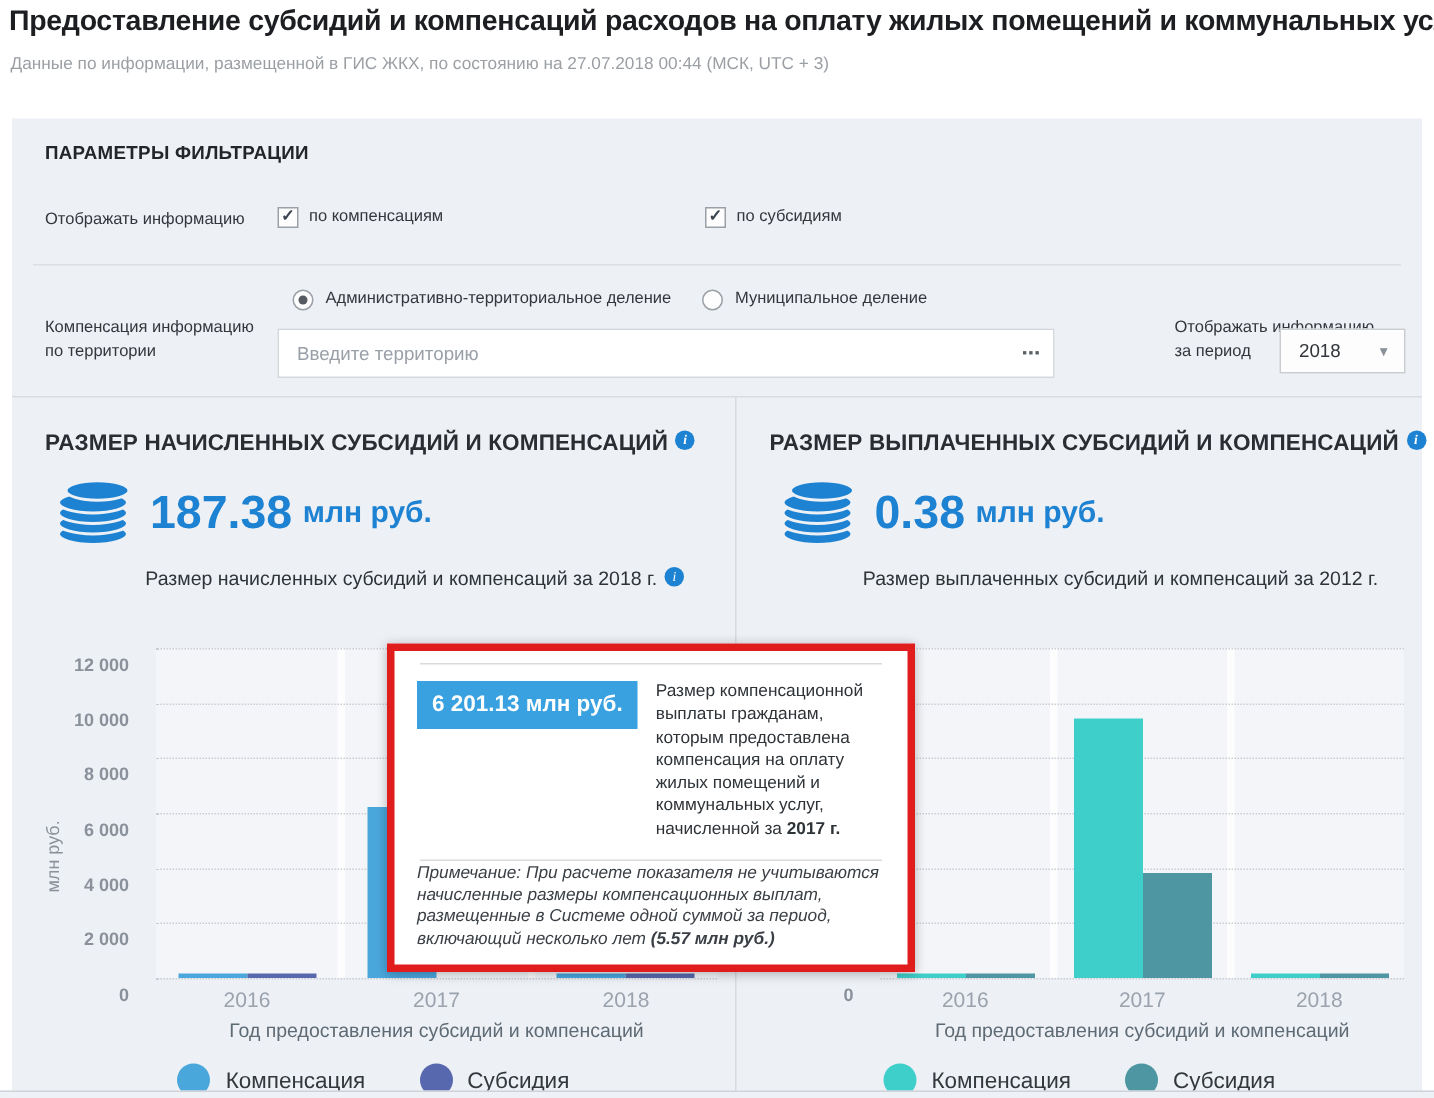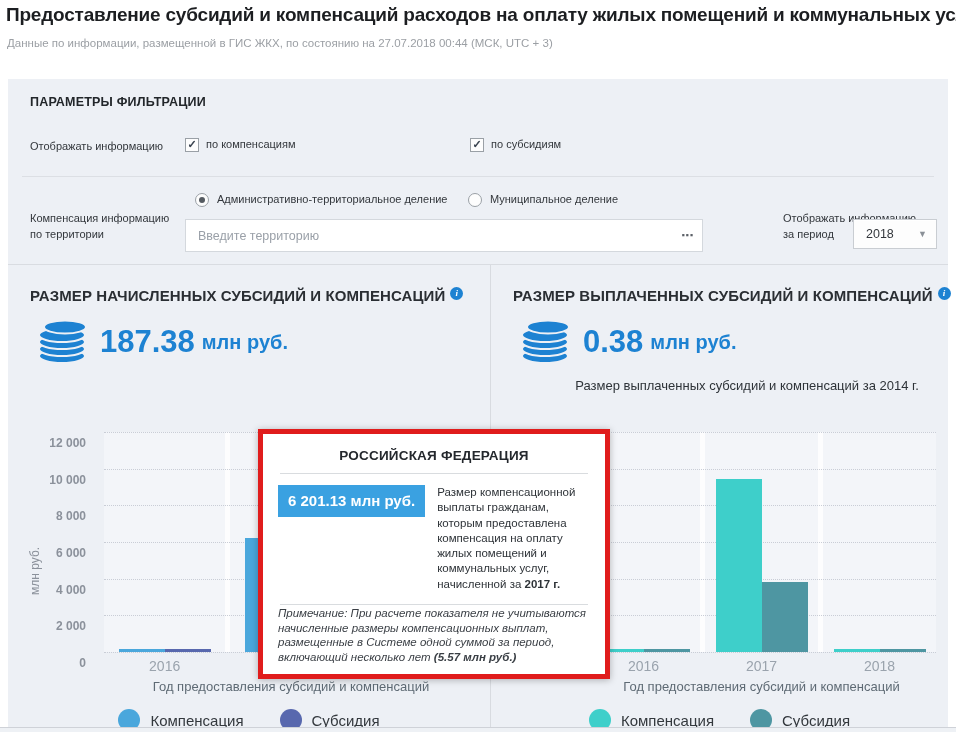--- a/index.html
+++ b/index.html
@@ -171,20 +171,21 @@
             <ellipse cx="26" cy="37" rx="23" ry="7"></ellipse>
             <ellipse cx="26" cy="30" rx="23" ry="7"></ellipse>
             <ellipse cx="26" cy="23" rx="23" ry="7"></ellipse>
             <ellipse cx="26" cy="16" rx="23" ry="7"></ellipse>
             <ellipse cx="29" cy="8" rx="21" ry="6.5"></ellipse>
           </g>
         </svg>
         <span class="amount">187.38</span>
         <span class="unit">млн руб.</span>
       </div>
+      <div class="caption"><span>Размер начисленных субсидий и компенсаций за 2018 г.</span><span class="info">i</span></div>
       <div class="chart">
         <div class="ylab">млн руб.</div>
         <div class="yticks">
             <div class="ytick" style="top: 0%;">12 000</div>
             <div class="ytick" style="top: 16.6667%;">10 000</div>
             <div class="ytick" style="top: 33.3333%;">8 000</div>
             <div class="ytick" style="top: 50%;">6 000</div>
             <div class="ytick" style="top: 66.6667%;">4 000</div>
             <div class="ytick" style="top: 83.3333%;">2 000</div>
             <div class="ytick" style="top: 100%;">0</div>
@@ -241,21 +242,21 @@
             <ellipse cx="26" cy="37" rx="23" ry="7"></ellipse>
             <ellipse cx="26" cy="30" rx="23" ry="7"></ellipse>
             <ellipse cx="26" cy="23" rx="23" ry="7"></ellipse>
             <ellipse cx="26" cy="16" rx="23" ry="7"></ellipse>
             <ellipse cx="29" cy="8" rx="21" ry="6.5"></ellipse>
           </g>
         </svg>
         <span class="amount">0.38</span>
         <span class="unit">млн руб.</span>
       </div>
-      <div class="caption"><span>Размер выплаченных субсидий и компенсаций за 2014 г.</span></div>
+      <div class="caption"><span>Размер выплаченных субсидий и компенсаций за 2012 г.</span></div>
       <div class="chart">
         <div class="ylab">млн руб.</div>
         <div class="yticks">
             <div class="ytick" style="top: 0%;">12 000</div>
             <div class="ytick" style="top: 16.6667%;">10 000</div>
             <div class="ytick" style="top: 33.3333%;">8 000</div>
             <div class="ytick" style="top: 50%;">6 000</div>
             <div class="ytick" style="top: 66.6667%;">4 000</div>
             <div class="ytick" style="top: 83.3333%;">2 000</div>
             <div class="ytick" style="top: 100%;">0</div>
@@ -300,21 +301,20 @@
               <span class="legend-dot" style="background: rgb(78, 150, 162);"></span>
               <span class="legend-label">Субсидия</span>
             </div>
           </div>
       </div>
     </div>
   </div>
 </div>
 
 <div class="tooltip">
-  <div class="tt-title">РОССИЙСКАЯ ФЕДЕРАЦИЯ</div>
   <hr class="tt-hr">
   <div class="tt-body">
     <span class="tt-badge">6 201.13 млн руб.</span>
     <span class="tt-desc"><span>Размер компенсационной выплаты гражданам, которым предоставлена компенсация на оплату жилых помещений и коммунальных услуг, начисленной за </span><b class="inline">2017 г.</b></span>
   </div>
   <hr class="tt-hr">
   <div class="tt-note"><span>Примечание: При расчете показателя не учитываются начисленные размеры компенсационных выплат, размещенные в Системе одной суммой за период, включающий несколько лет </span><b class="inline">(5.57 млн руб.)</b></div>
 </div>
 
 <div class="below-strip"></div>

